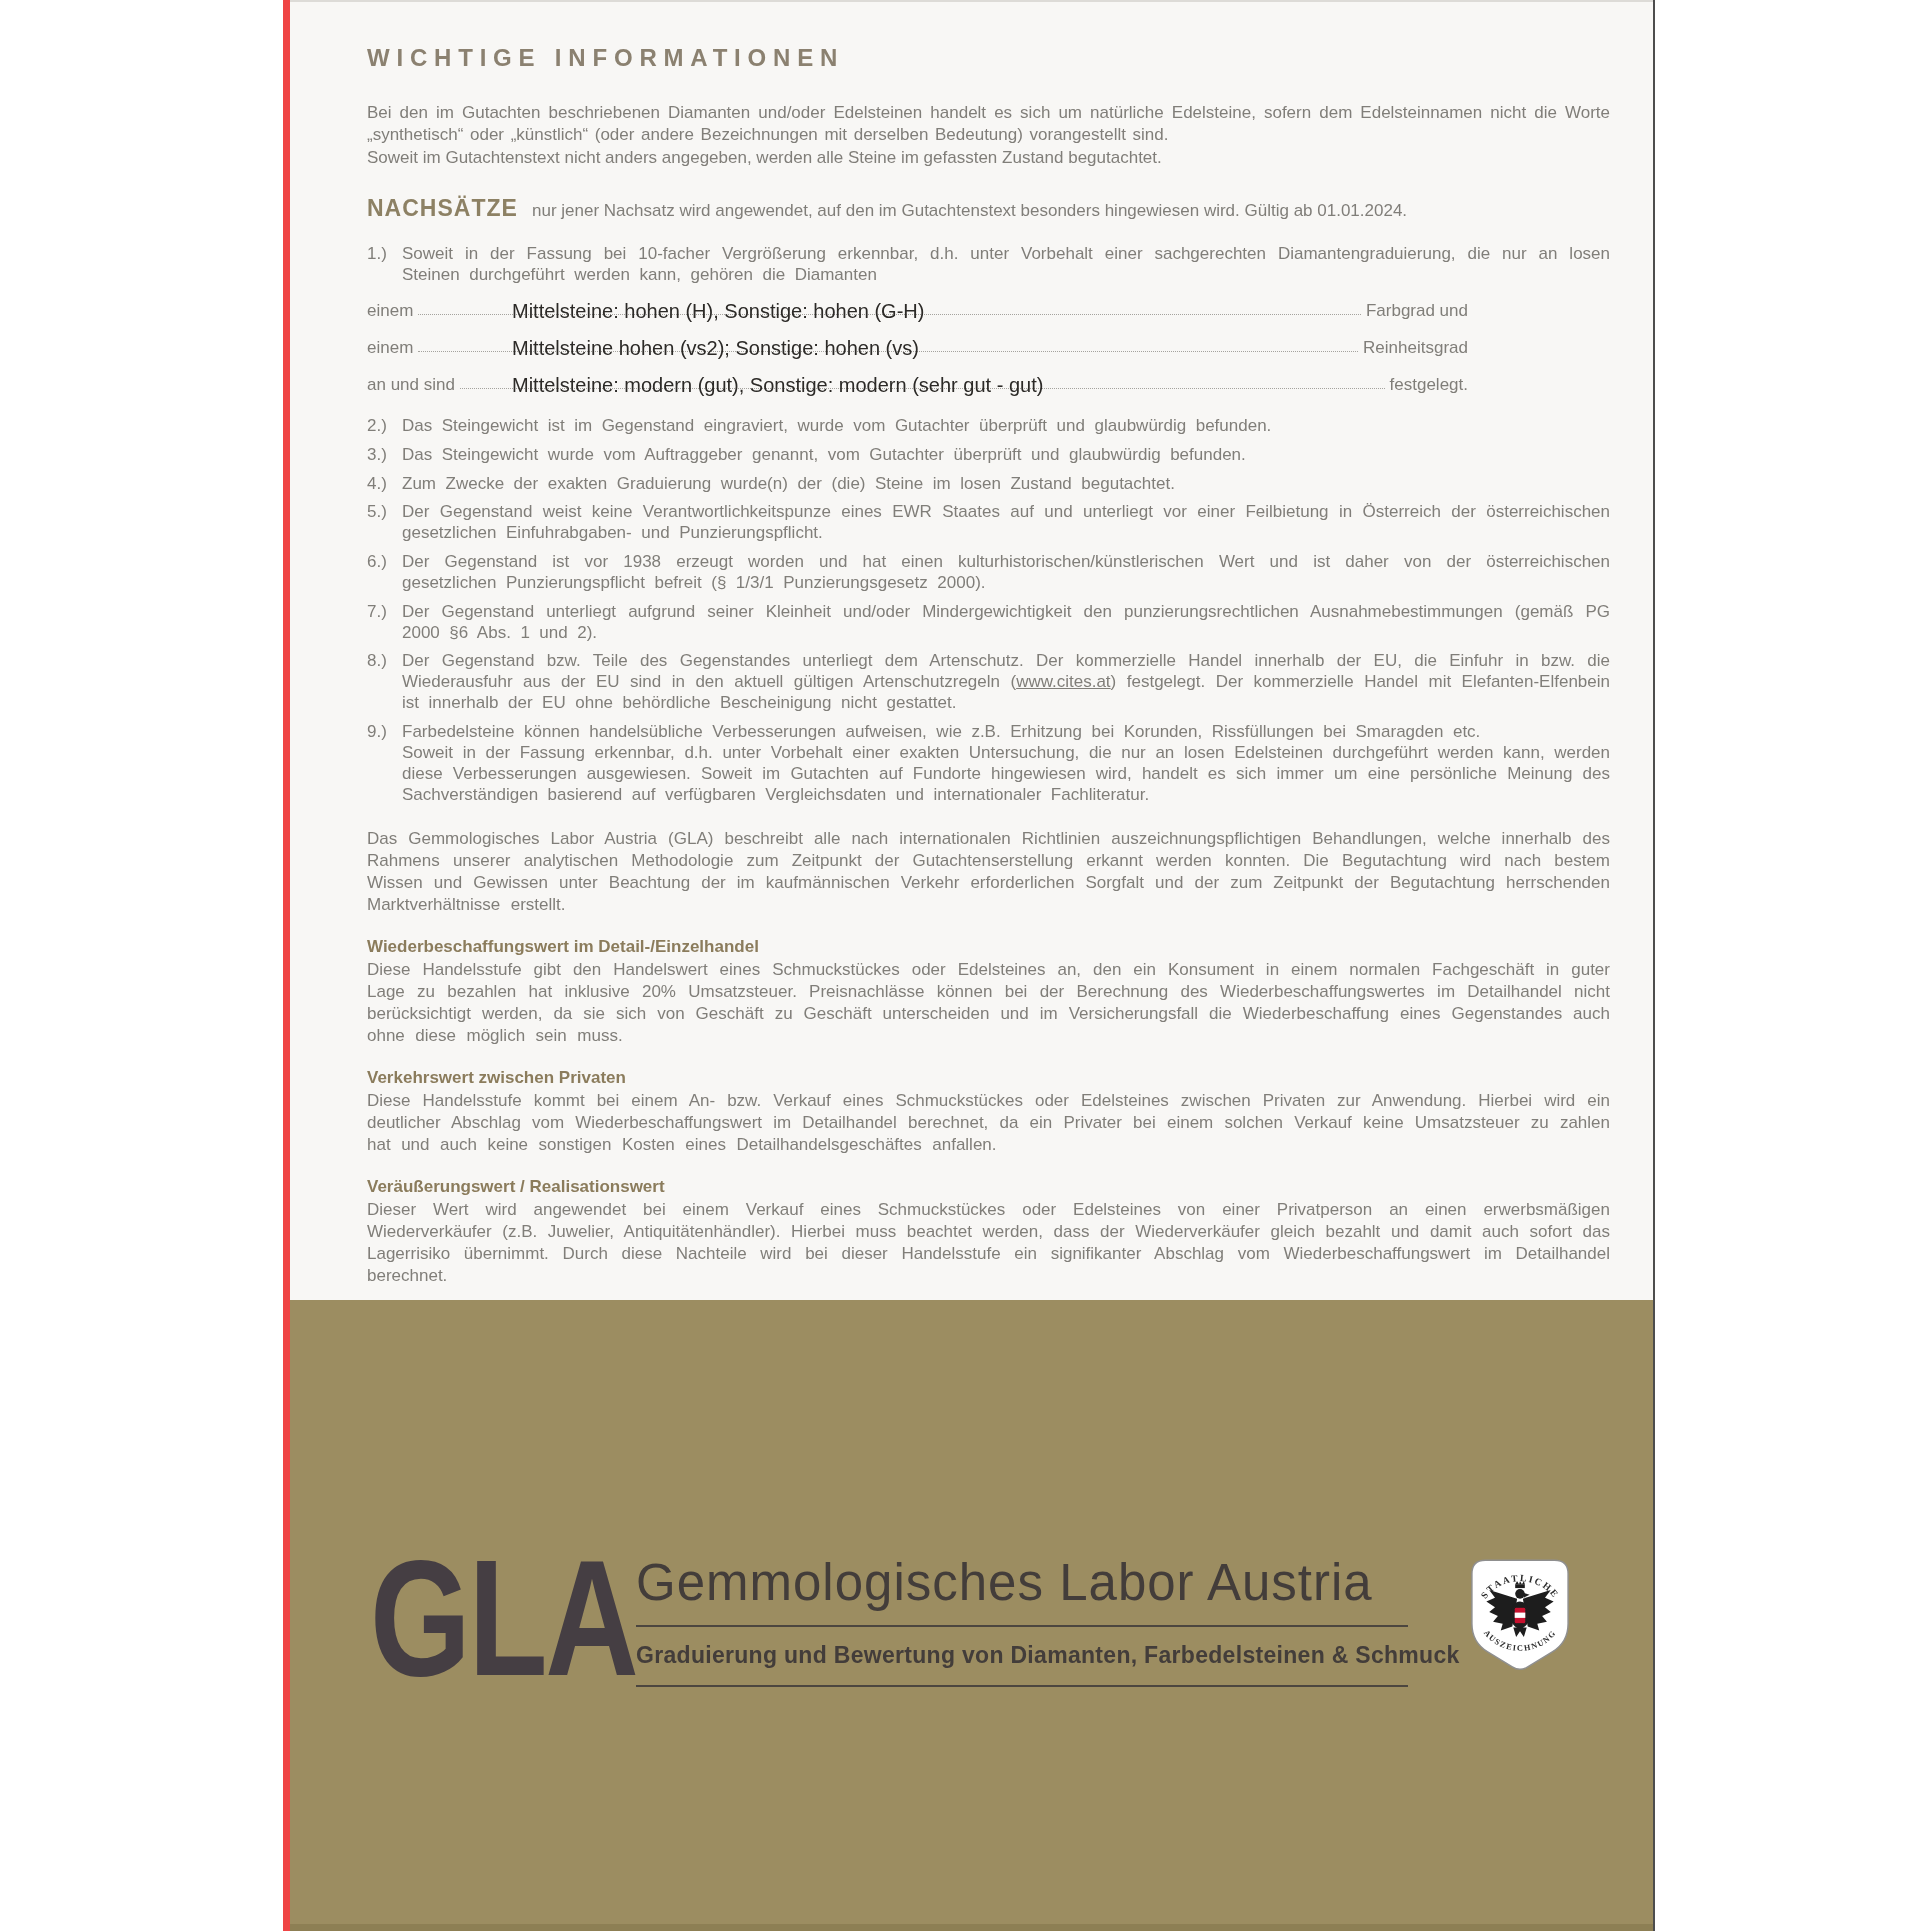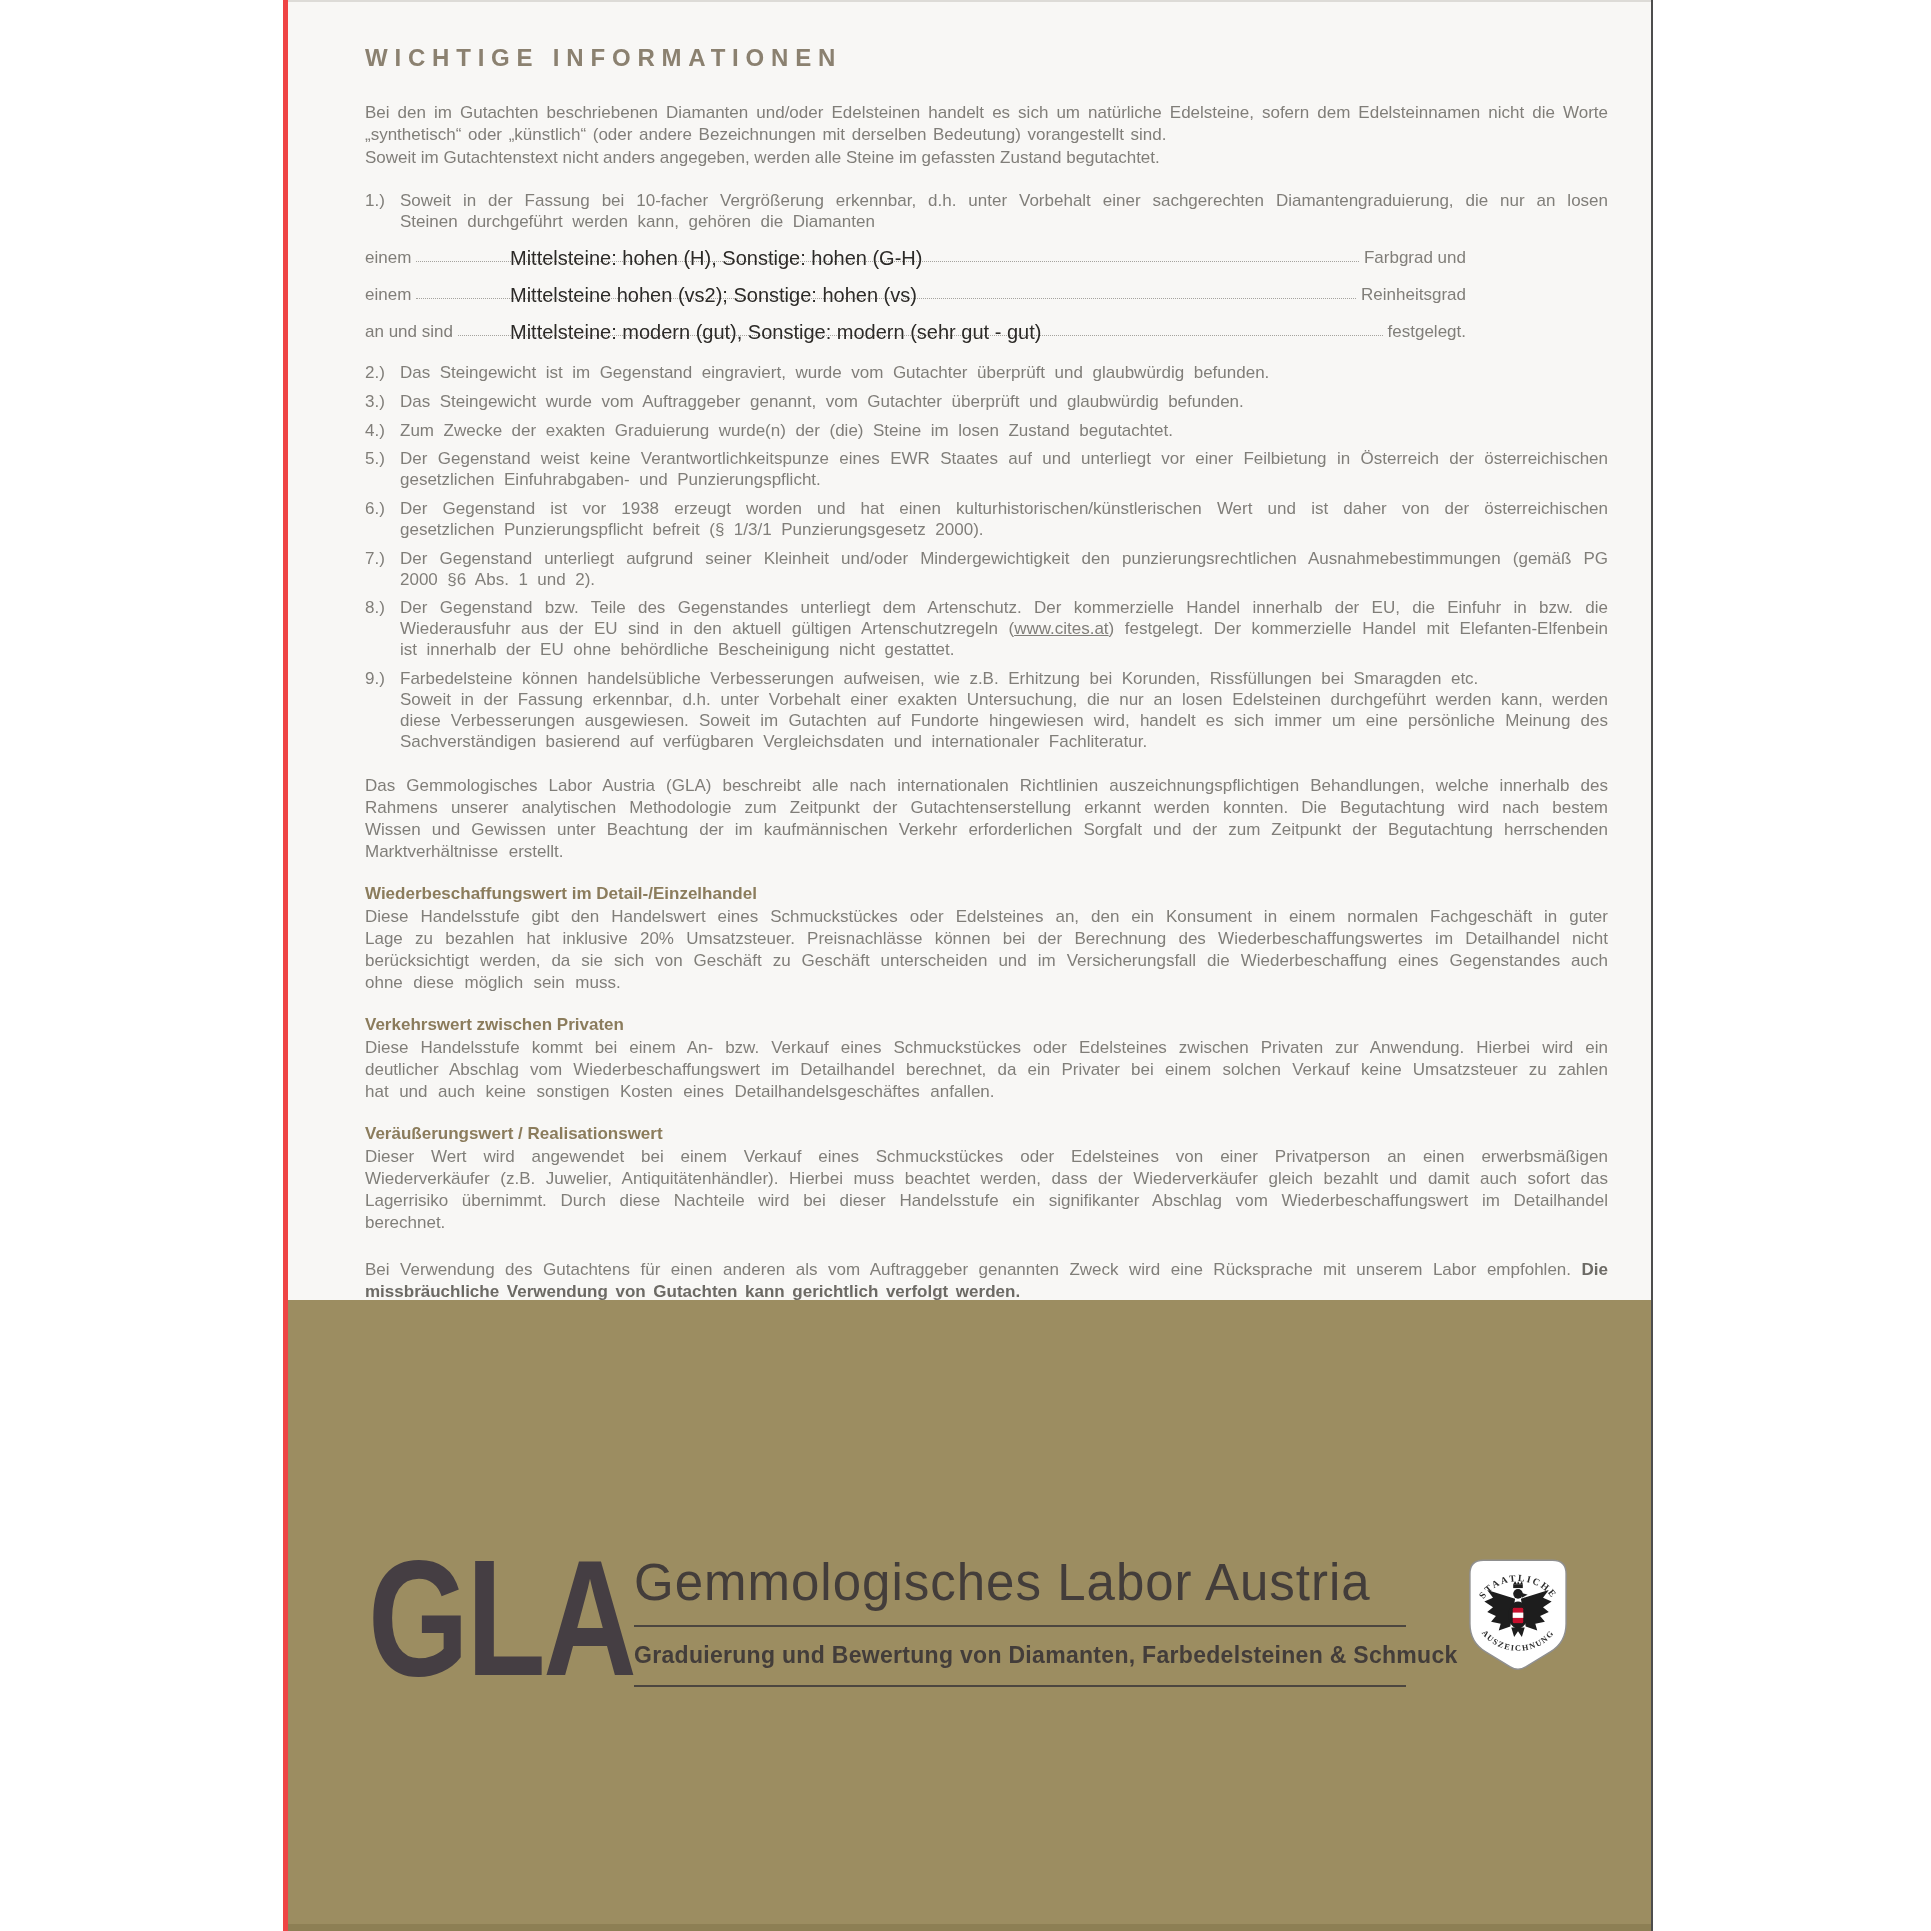--- a/index.html
+++ b/index.html
@@ -1,19 +1,19 @@
 <!DOCTYPE html>
 <html><head>
 <meta charset="utf-8">
 <style>
   html,body{margin:0;padding:0;background:#ffffff;width:1931px;height:1931px;
     font-family:"Liberation Sans", sans-serif;}
   .scan{position:relative;width:1931px;height:1931px;background:#ffffff;overflow:hidden;}
   .page{position:absolute;left:283px;top:0;width:1363px;height:1931px;background:#f8f7f5;
-    border-right:2.9px solid #4d4d4d;border-left:5px solid #ef4444;}
+    border-right:2.9px solid #4d4d4d;border-left:7px solid #ef4444;}
   .page-top-edge{position:absolute;left:0;top:0;width:100%;height:1.9px;background:#dddbd7;}
   .content{position:absolute;left:77px;top:0;width:1243px;}
   .doc-title{margin-top:44px;font-size:24px;font-weight:bold;letter-spacing:6.8px;color:#8b8170;}
   .body-text{color:#807e79;font-size:17px;line-height:22px;}
   .intro{margin-top:30px;text-align:justify;word-spacing:1.9px;}
   .intro-p2{margin-top:1px;}
   .nach-row{margin-top:26px;}
   .nach-h{font-size:23px;font-weight:bold;color:#8d8164;letter-spacing:1px;vertical-align:baseline;}
   .nach-sub{font-size:17px;color:#807e79;margin-left:9.7px;}
   .list{margin-top:21px;}
@@ -51,20 +51,24 @@
   <div class="page">
     <div class="page-top-edge"></div>
 
     <div class="content">
 
       <div class="doc-title">WICHTIGE INFORMATIONEN</div>
 
       <div class="body-text intro">Bei den im Gutachten beschriebenen Diamanten und/oder Edelsteinen handelt es sich um natürliche Edelsteine, sofern dem Edelsteinnamen nicht die Worte „synthetisch“ oder „künstlich“ (oder andere Bezeichnungen mit derselben Bedeutung) vorangestellt sind.</div>
       <div class="body-text intro-p2">Soweit im Gutachtenstext nicht anders angegeben, werden alle Steine im gefassten Zustand begutachtet.</div>
 
+      <div class="nach-row">
+        <span class="nach-h">NACHSÄTZE</span>
+        <span class="nach-sub">nur jener Nachsatz wird angewendet, auf den im Gutachtenstext besonders hingewiesen wird. Gültig ab 01.01.2024.</span>
+      </div>
 
       <div class="list">
 
         <div class="item">
           <span class="num">1.)</span>
           <span class="txt">Soweit in der Fassung bei 10-facher Vergrößerung erkennbar, d.h. unter Vorbehalt einer sachgerechten Diamantengraduierung, die nur an losen Steinen durchgeführt werden kann, gehören die Diamanten</span>
         </div>
 
         <div class="fill-rows">
           <div class="fill-row">

